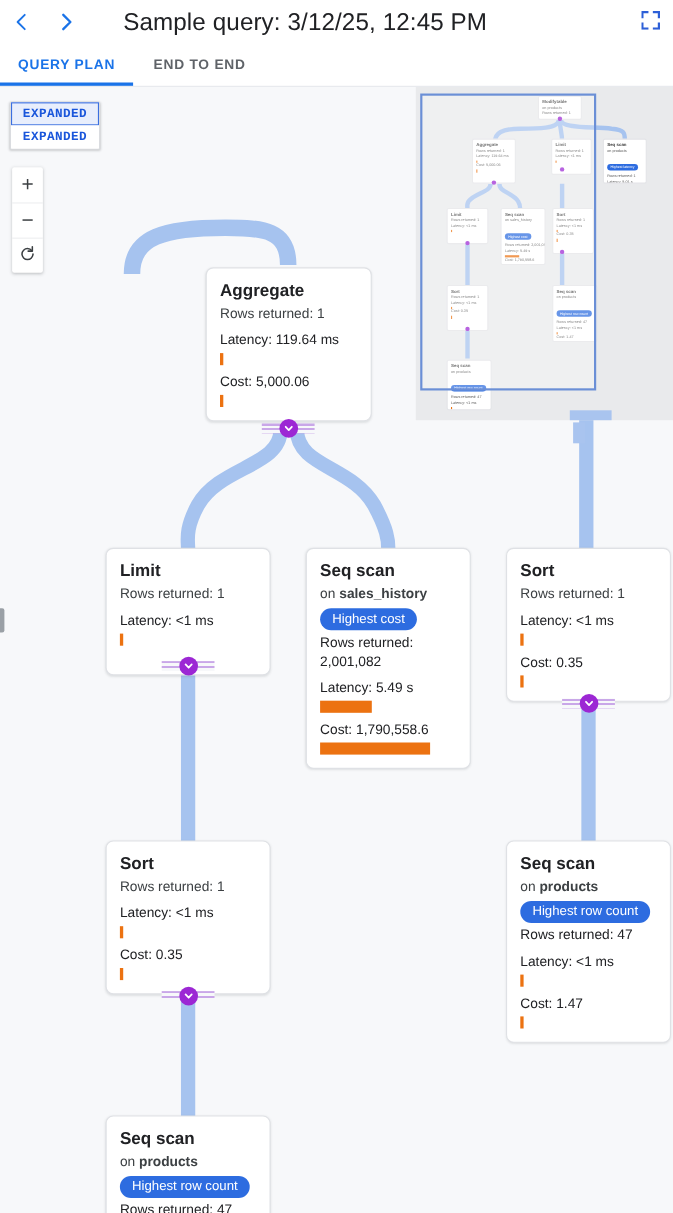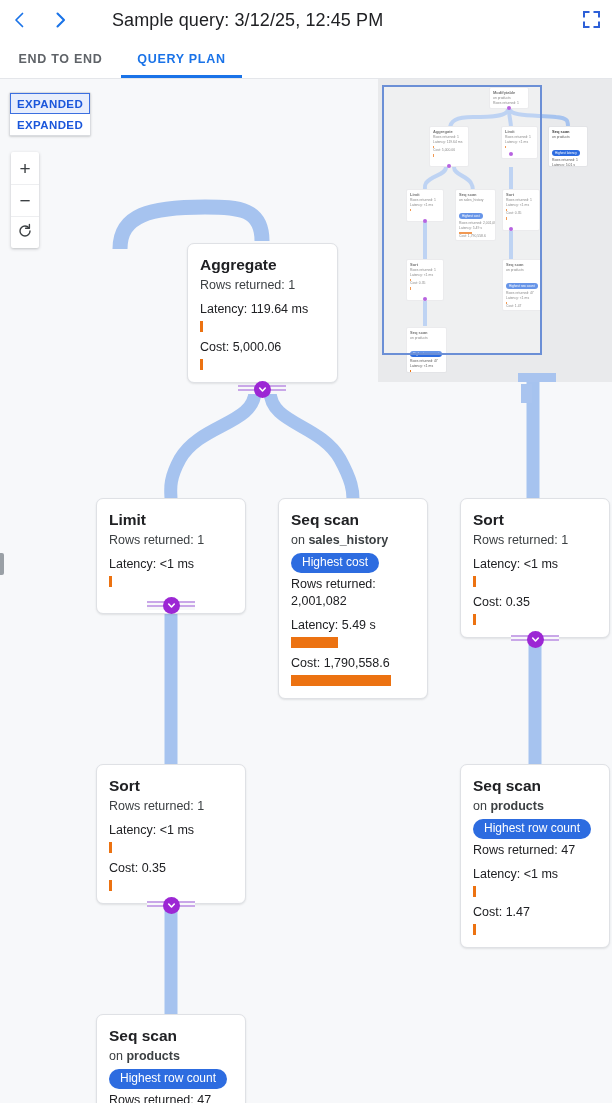--- a/index.html
+++ b/index.html
@@ -15,21 +15,21 @@
   .header {
     position: absolute; top: 0; left: 0; width: 612px; height: 40px;
     display: flex; align-items: center; background: #fff;
   }
   .nav-btn {
     width: 40px; height: 40px; display: flex; align-items: center; justify-content: center;
     cursor: pointer;
   }
   .nav-btn svg { display: block; }
   .header-title {
-    font-size: 18px; color: #202124; font-weight: 400;
+    font-size: 22px; color: #202124; font-weight: 400;
     margin-left: 32px; letter-spacing: 0.1px; white-space: nowrap;
   }
   .fullscreen-btn {
     position: absolute; right: 8px; top: 8px; width: 26px; height: 26px;
     display: flex; align-items: center; justify-content: center; cursor: pointer;
   }
 
   
   .tabbar {
     position: absolute; top: 40px; left: 0; width: 612px; height: 39px;
@@ -61,20 +61,21 @@
     position: absolute; color: #e7eaee; pointer-events: none; user-select: none;
   }
   .wm1 { left: 413px; top: 16px; font-size: 21px; font-weight: bold; line-height: 27px; }
   .wm2 { left: 401px; top: 176px; font-size: 21px; font-weight: bold; line-height: 27px; }
 
   
   .mode-toggle {
     position: absolute; left: 9px; top: 13px; width: 82px;
     background: #fff; border: 1px solid #dadce0; border-radius: 2px;
     box-shadow: 0 1px 2px rgba(60,64,67,.22);
+    font-family: Liberation Mono, monospace;
   }
   .mode-btn {
     height: 21px; display: flex; align-items: center; justify-content: center;
     font-size: 11.5px; font-weight: bold; letter-spacing: 0.4px;
     color: #1a56db; cursor: pointer; background: #fff;
   }
   .mode-btn.selected { background: #e8eefc; border: 1.5px solid #3b6fe0; }
 
   .zoom-ctrl {
     position: absolute; left: 11px; top: 73px; width: 28px;
@@ -174,22 +175,22 @@
     <div class="fullscreen-btn">
       <span>
         <svg width="17" height="17" viewBox="0 0 17 17">
           <path d="M1 5.5 V1 H5.5 M11.5 1 H16 V5.5 M16 11.5 V16 H11.5 M5.5 16 H1 V11.5" fill="none" stroke="#2d5fd7" stroke-width="2" stroke-linecap="square"></path>
         </svg>
       </span>
     </div>
   </div>
 
   <div class="tabbar">
+    <div class="tab t0 active">QUERY PLAN</div>
     <div class="tab t1">END TO END</div>
-    <div class="tab t0 active">QUERY PLAN</div>
   </div>
 
   <div class="canvas">
 
     <div class="watermark wm1">
       <div>Modifytable</div>
       <div>on products</div>
       <div>Rows returned</div>
     </div>
     <div class="watermark wm2">

